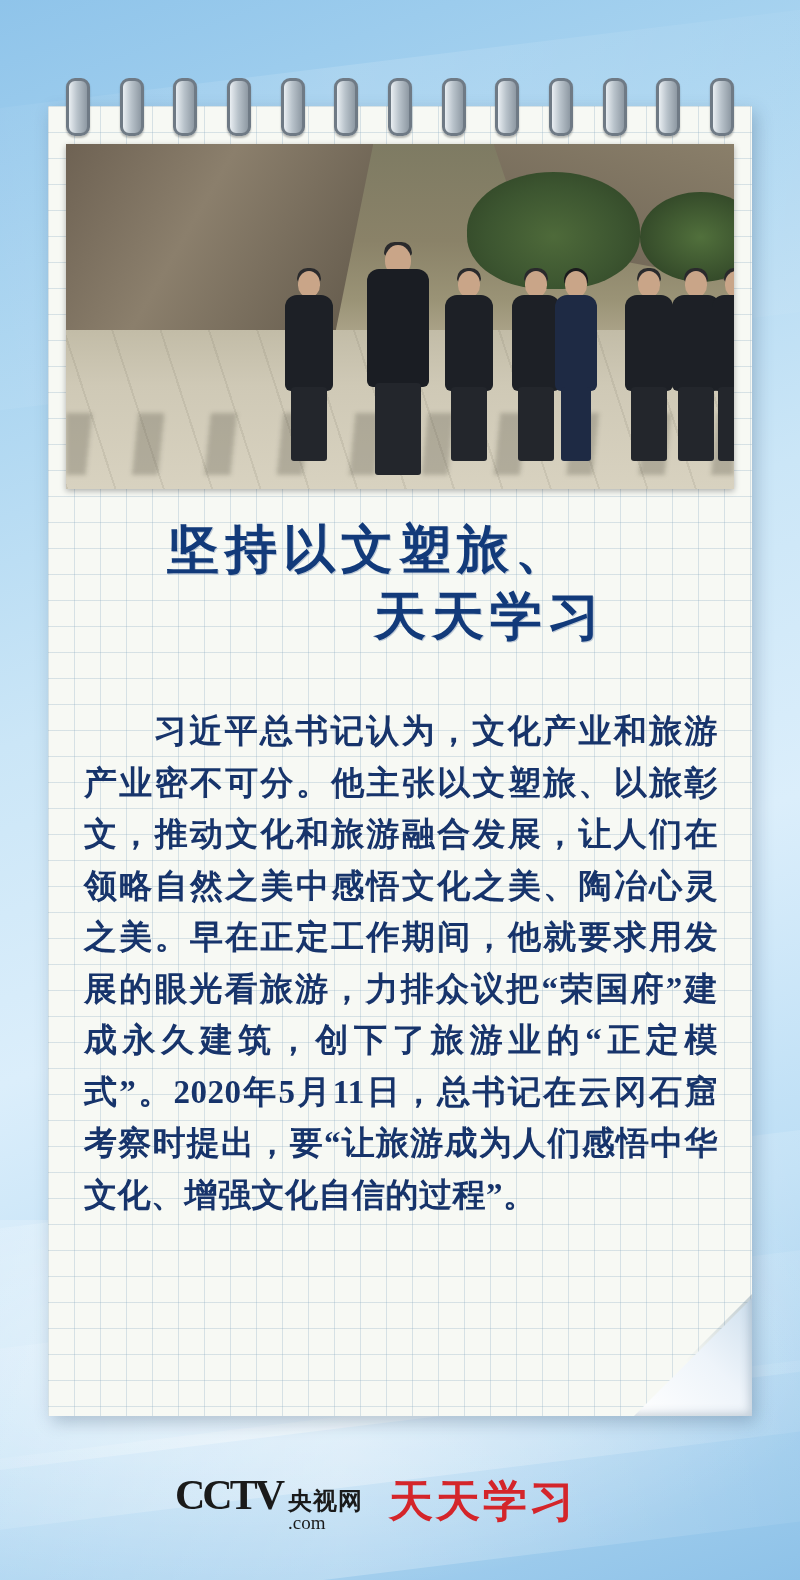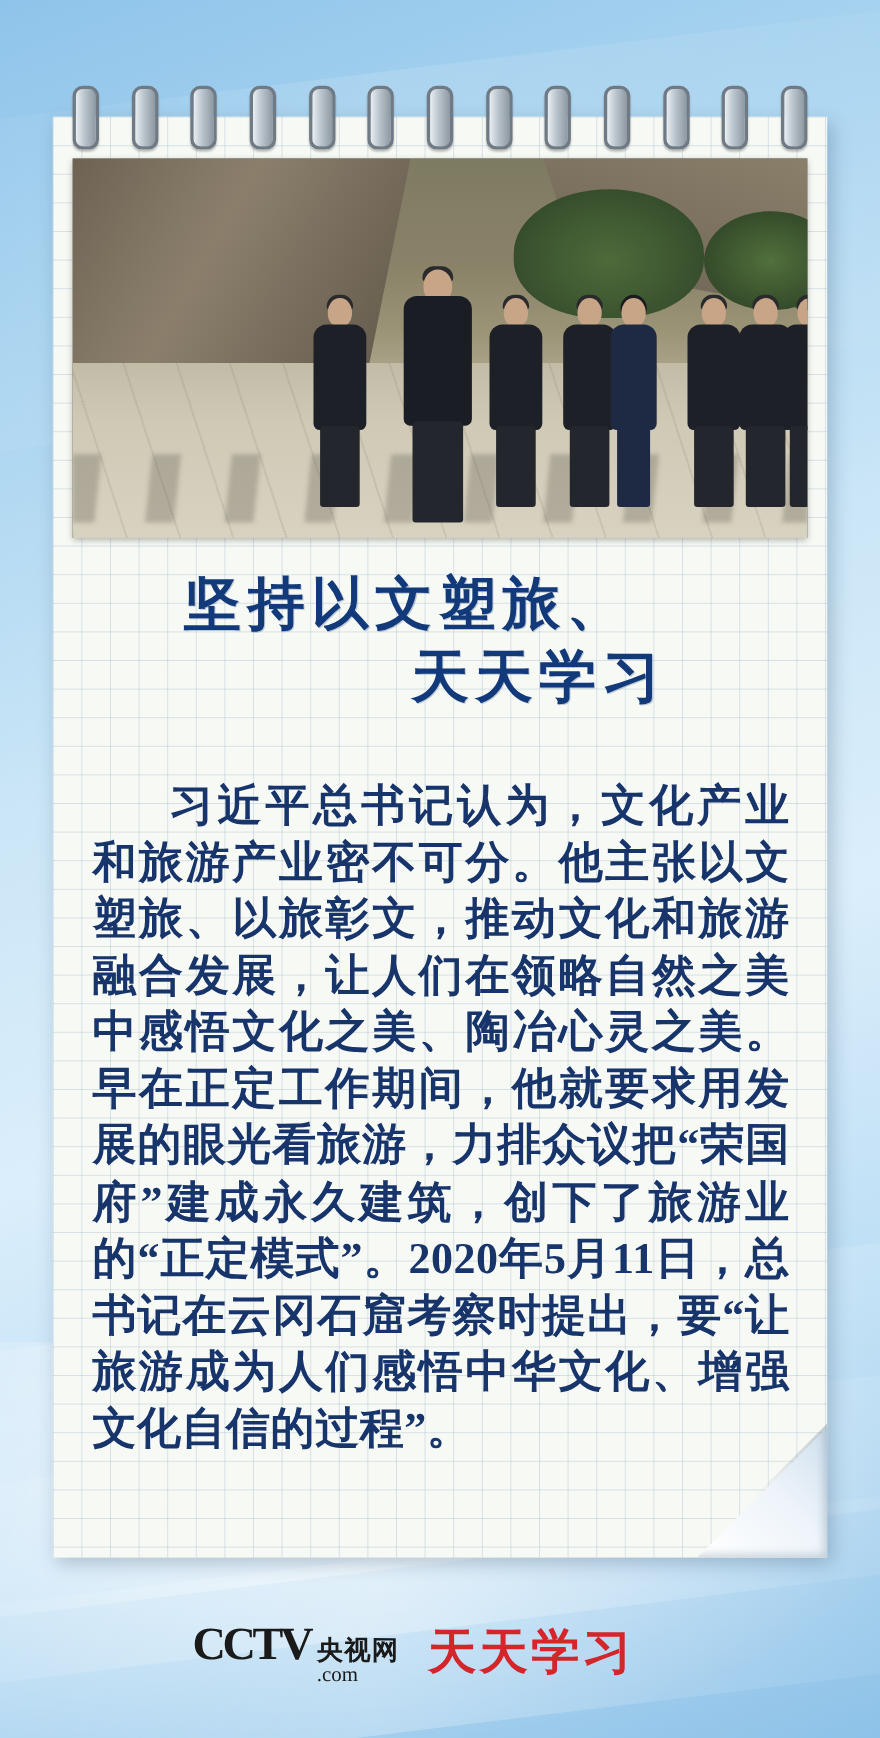--- a/index.html
+++ b/index.html
@@ -264,21 +264,21 @@
   }
 
   
   .bodytext {
     position: absolute;
     left: 36px;
     top: 600px;
     width: 634px;
     color: #17346b;
     font-family: "Liberation Serif", serif;
-    font-size: 40px;
+    font-size: 33px;
     line-height: 51.5px;
     text-align: justify;
     text-justify: inter-ideograph;
     text-indent: 70px;
     font-weight: 600;
     letter-spacing: 0.5px;
   }
 
   
   .footer {

